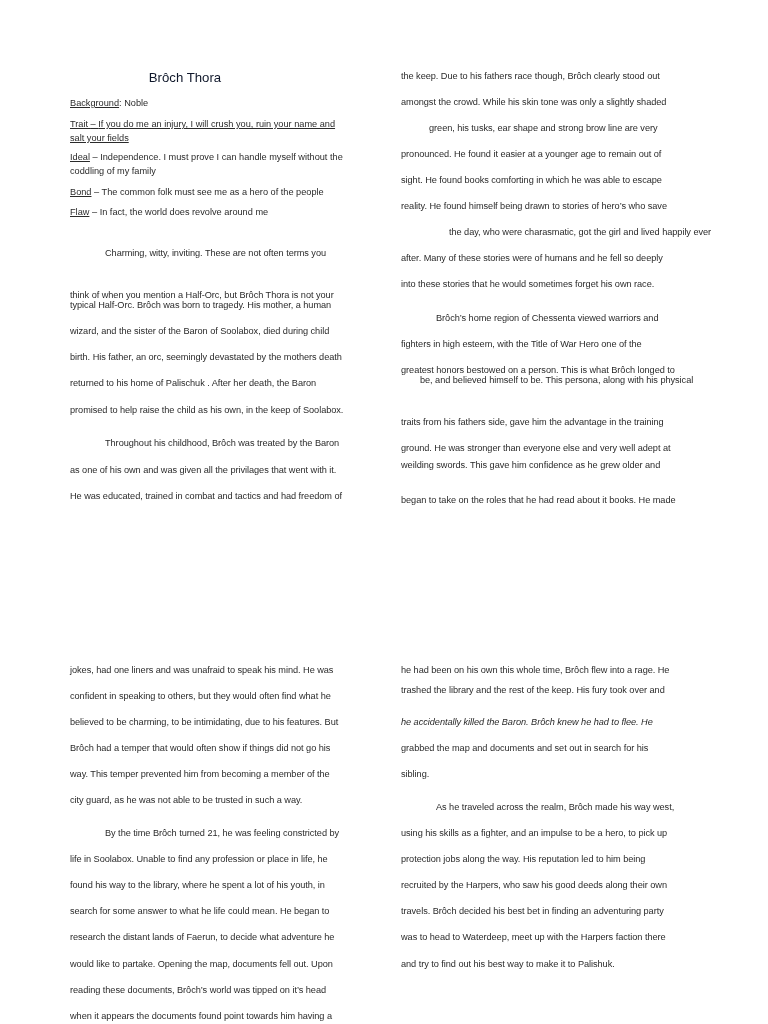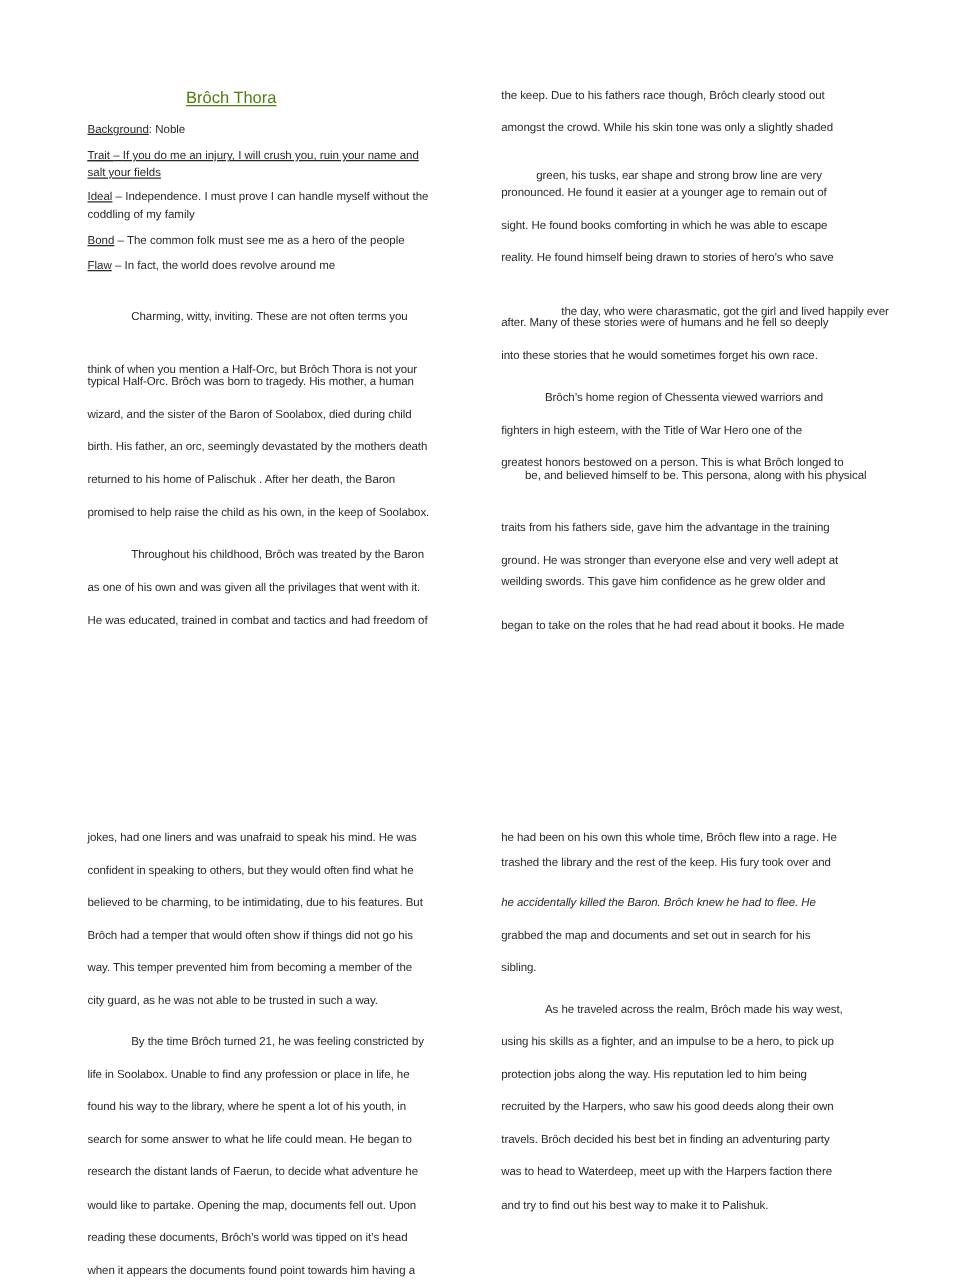--- a/index.html
+++ b/index.html
@@ -24,23 +24,22 @@
     .col-left { left: 70px; }
     .col-right { left: 401px; }
 
     .title {
       position: absolute;
       left: 70px;
       width: 230px;
       top: 70px;
       text-align: center;
       font-size: 13.2px;
-      text-decoration: underline;
       text-underline-offset: 2px;
-      color: #4d7c0f;
+      color: #0f172a;
     }
     .attr {
       position: absolute;
       left: 70px;
       width: 300px;
       font-size: 9.2px;
       line-height: 14px;
     }
     .attr .label {
       text-decoration: underline;
@@ -87,25 +86,25 @@
   <div class="line" style="top:377px;">returned to his home of Palischuk . After her death, the Baron</div>
   <div class="line" style="top:404px;">promised to help raise the child as his own, in the keep of Soolabox.</div>
   <div class="line indent" style="top:437px;">Throughout his childhood, Brôch was treated by the Baron</div>
   <div class="line" style="top:464px;">as one of his own and was given all the privilages that went with it.</div>
   <div class="line" style="top:490px;">He was educated, trained in combat and tactics and had freedom of</div>
 </div>
 
 <div class="col col-right" style="top:0;">
   <div class="line" style="top:70px;">the keep. Due to his fathers race though, Brôch clearly stood out</div>
   <div class="line" style="top:96px;">amongst the crowd. While his skin tone was only a slightly shaded</div>
-  <div class="line" style="top:134px;padding-left:28px;">green, his tusks, ear shape and strong brow line are very</div>
+  <div class="line" style="top:122px;padding-left:28px;">green, his tusks, ear shape and strong brow line are very</div>
   <div class="line" style="top:148px;">pronounced. He found it easier at a younger age to remain out of</div>
   <div class="line" style="top:174px;">sight. He found books comforting in which he was able to escape</div>
   <div class="line" style="top:200px;">reality. He found himself being drawn to stories of hero’s who save</div>
-  <div class="line" style="top:243px;padding-left:48px;">the day, who were charasmatic, got the girl and lived happily ever</div>
+  <div class="line" style="top:226px;padding-left:48px;">the day, who were charasmatic, got the girl and lived happily ever</div>
   <div class="line" style="top:252px;">after. Many of these stories were of humans and he fell so deeply</div>
   <div class="line" style="top:278px;text-align:center;">into these stories that he would sometimes forget his own race.</div>
   <div class="line indent" style="top:312px;">Brôch’s home region of Chessenta viewed warriors and</div>
   <div class="line" style="top:338px;">fighters in high esteem, with the Title of War Hero one of the</div>
   <div class="line" style="top:364px;">greatest honors bestowed on a person. This is what Brôch longed to</div>
   <div class="line" style="top:374px;padding-left:19px;">be, and believed himself to be. This persona, along with his physical</div>
   <div class="line" style="top:416px;">traits from his fathers side, gave him the advantage in the training</div>
   <div class="line" style="top:442px;">ground. He was stronger than everyone else and very well adept at</div>
   <div class="line" style="top:459px;">weilding swords. This gave him confidence as he grew older and</div>
   <div class="line" style="top:494px;">began to take on the roles that he had read about it books. He made</div>

